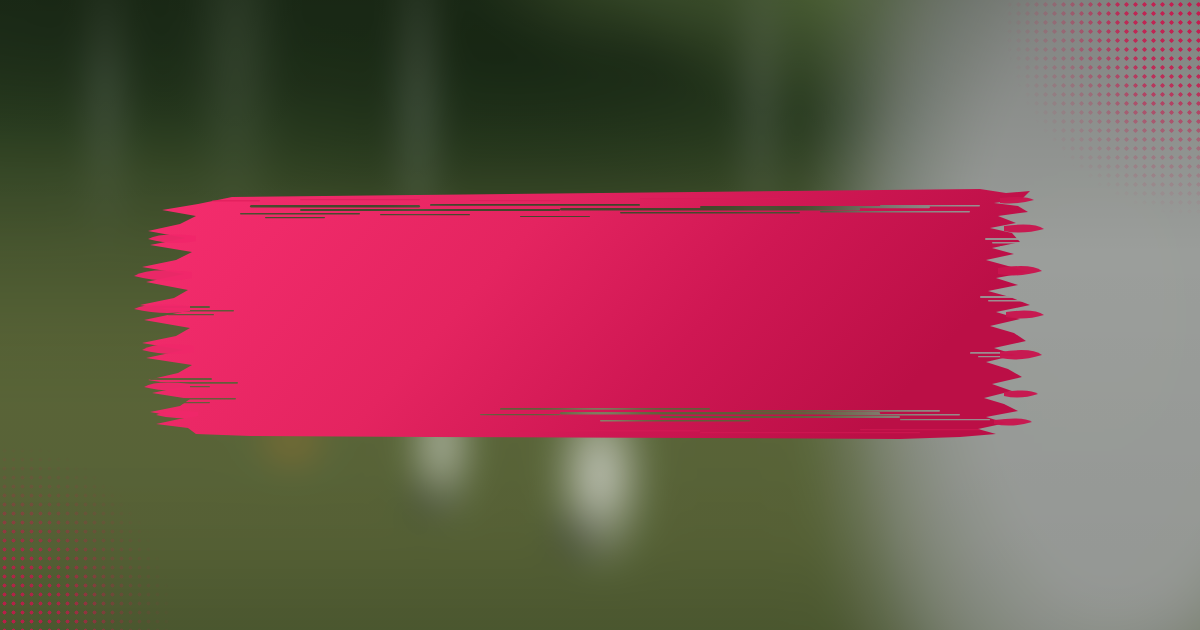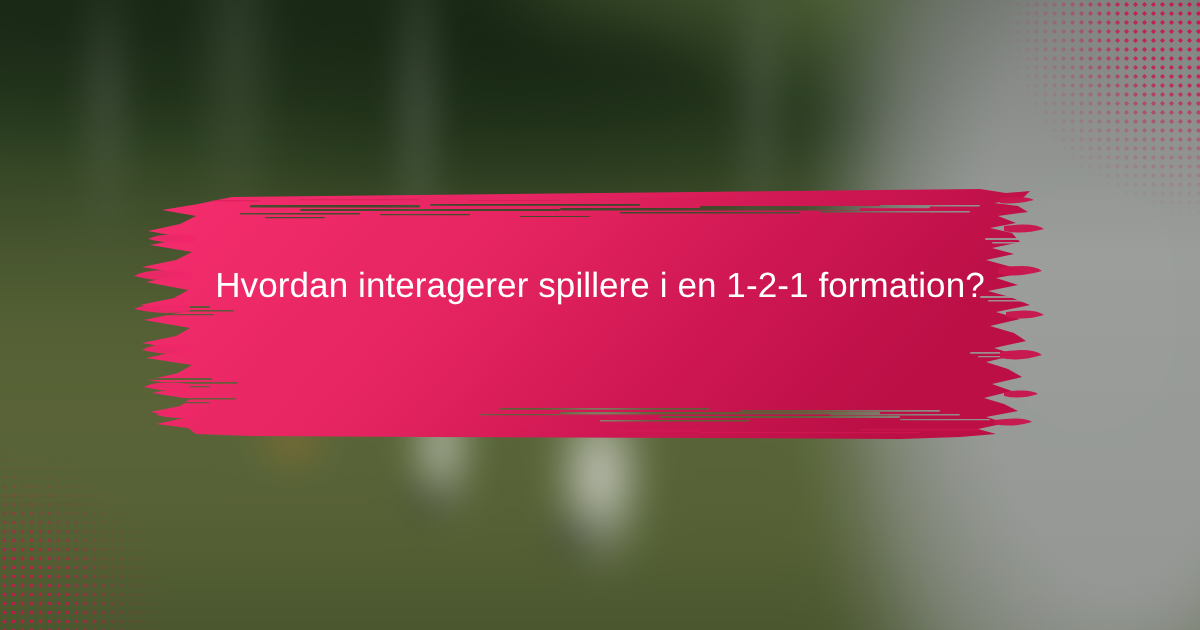--- a/index.html
+++ b/index.html
@@ -237,15 +237,14 @@
         <rect x="300" y="199" width="120" height="1.3" rx="0.7"></rect>
         <rect x="470" y="200" width="90" height="1.2" rx="0.6"></rect>
         <rect x="640" y="198" width="140" height="1.4" rx="0.7"></rect>
         <rect x="520" y="430" width="180" height="1.5" rx="0.8"></rect>
         <rect x="700" y="432" width="220" height="1.3" rx="0.7"></rect>
         <rect x="860" y="429" width="120" height="1.2" rx="0.6"></rect>
       </g>
     </svg>
   </div>
 
-  <div class="headline">Hvordan interagerer spillere i en 1-2-1 formation?</div>
 
 </div>
 
 </body></html>

